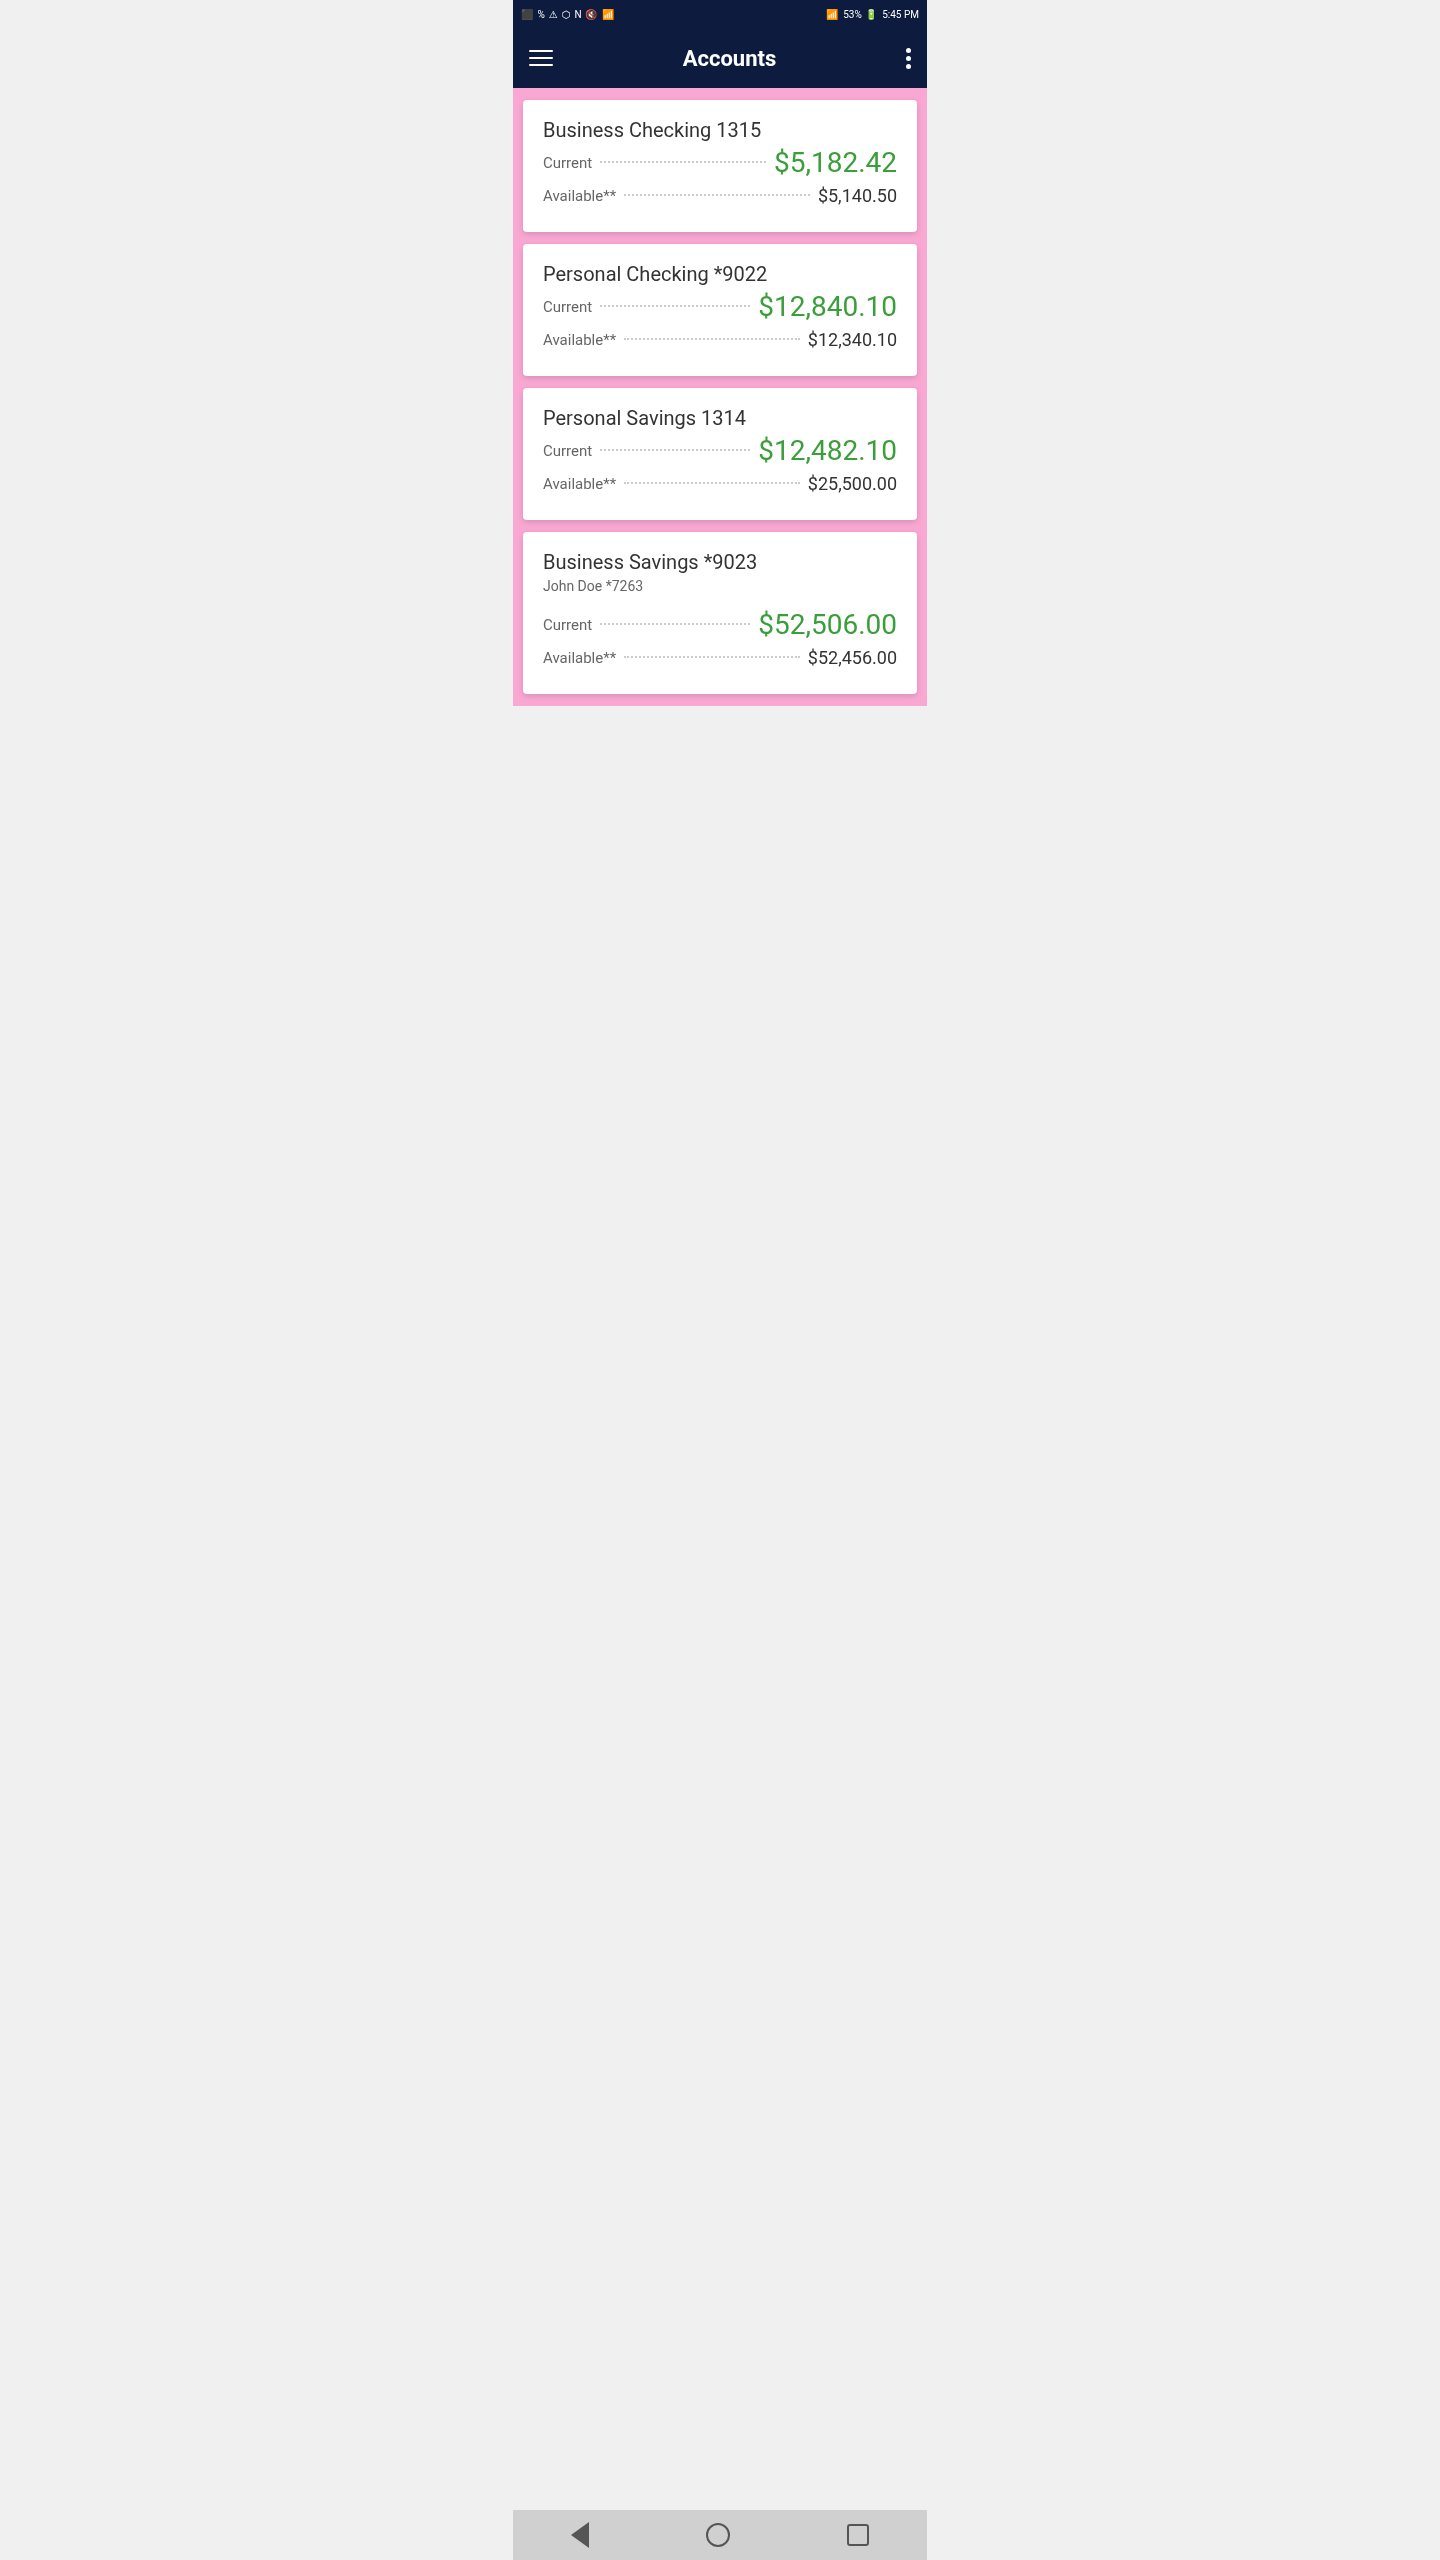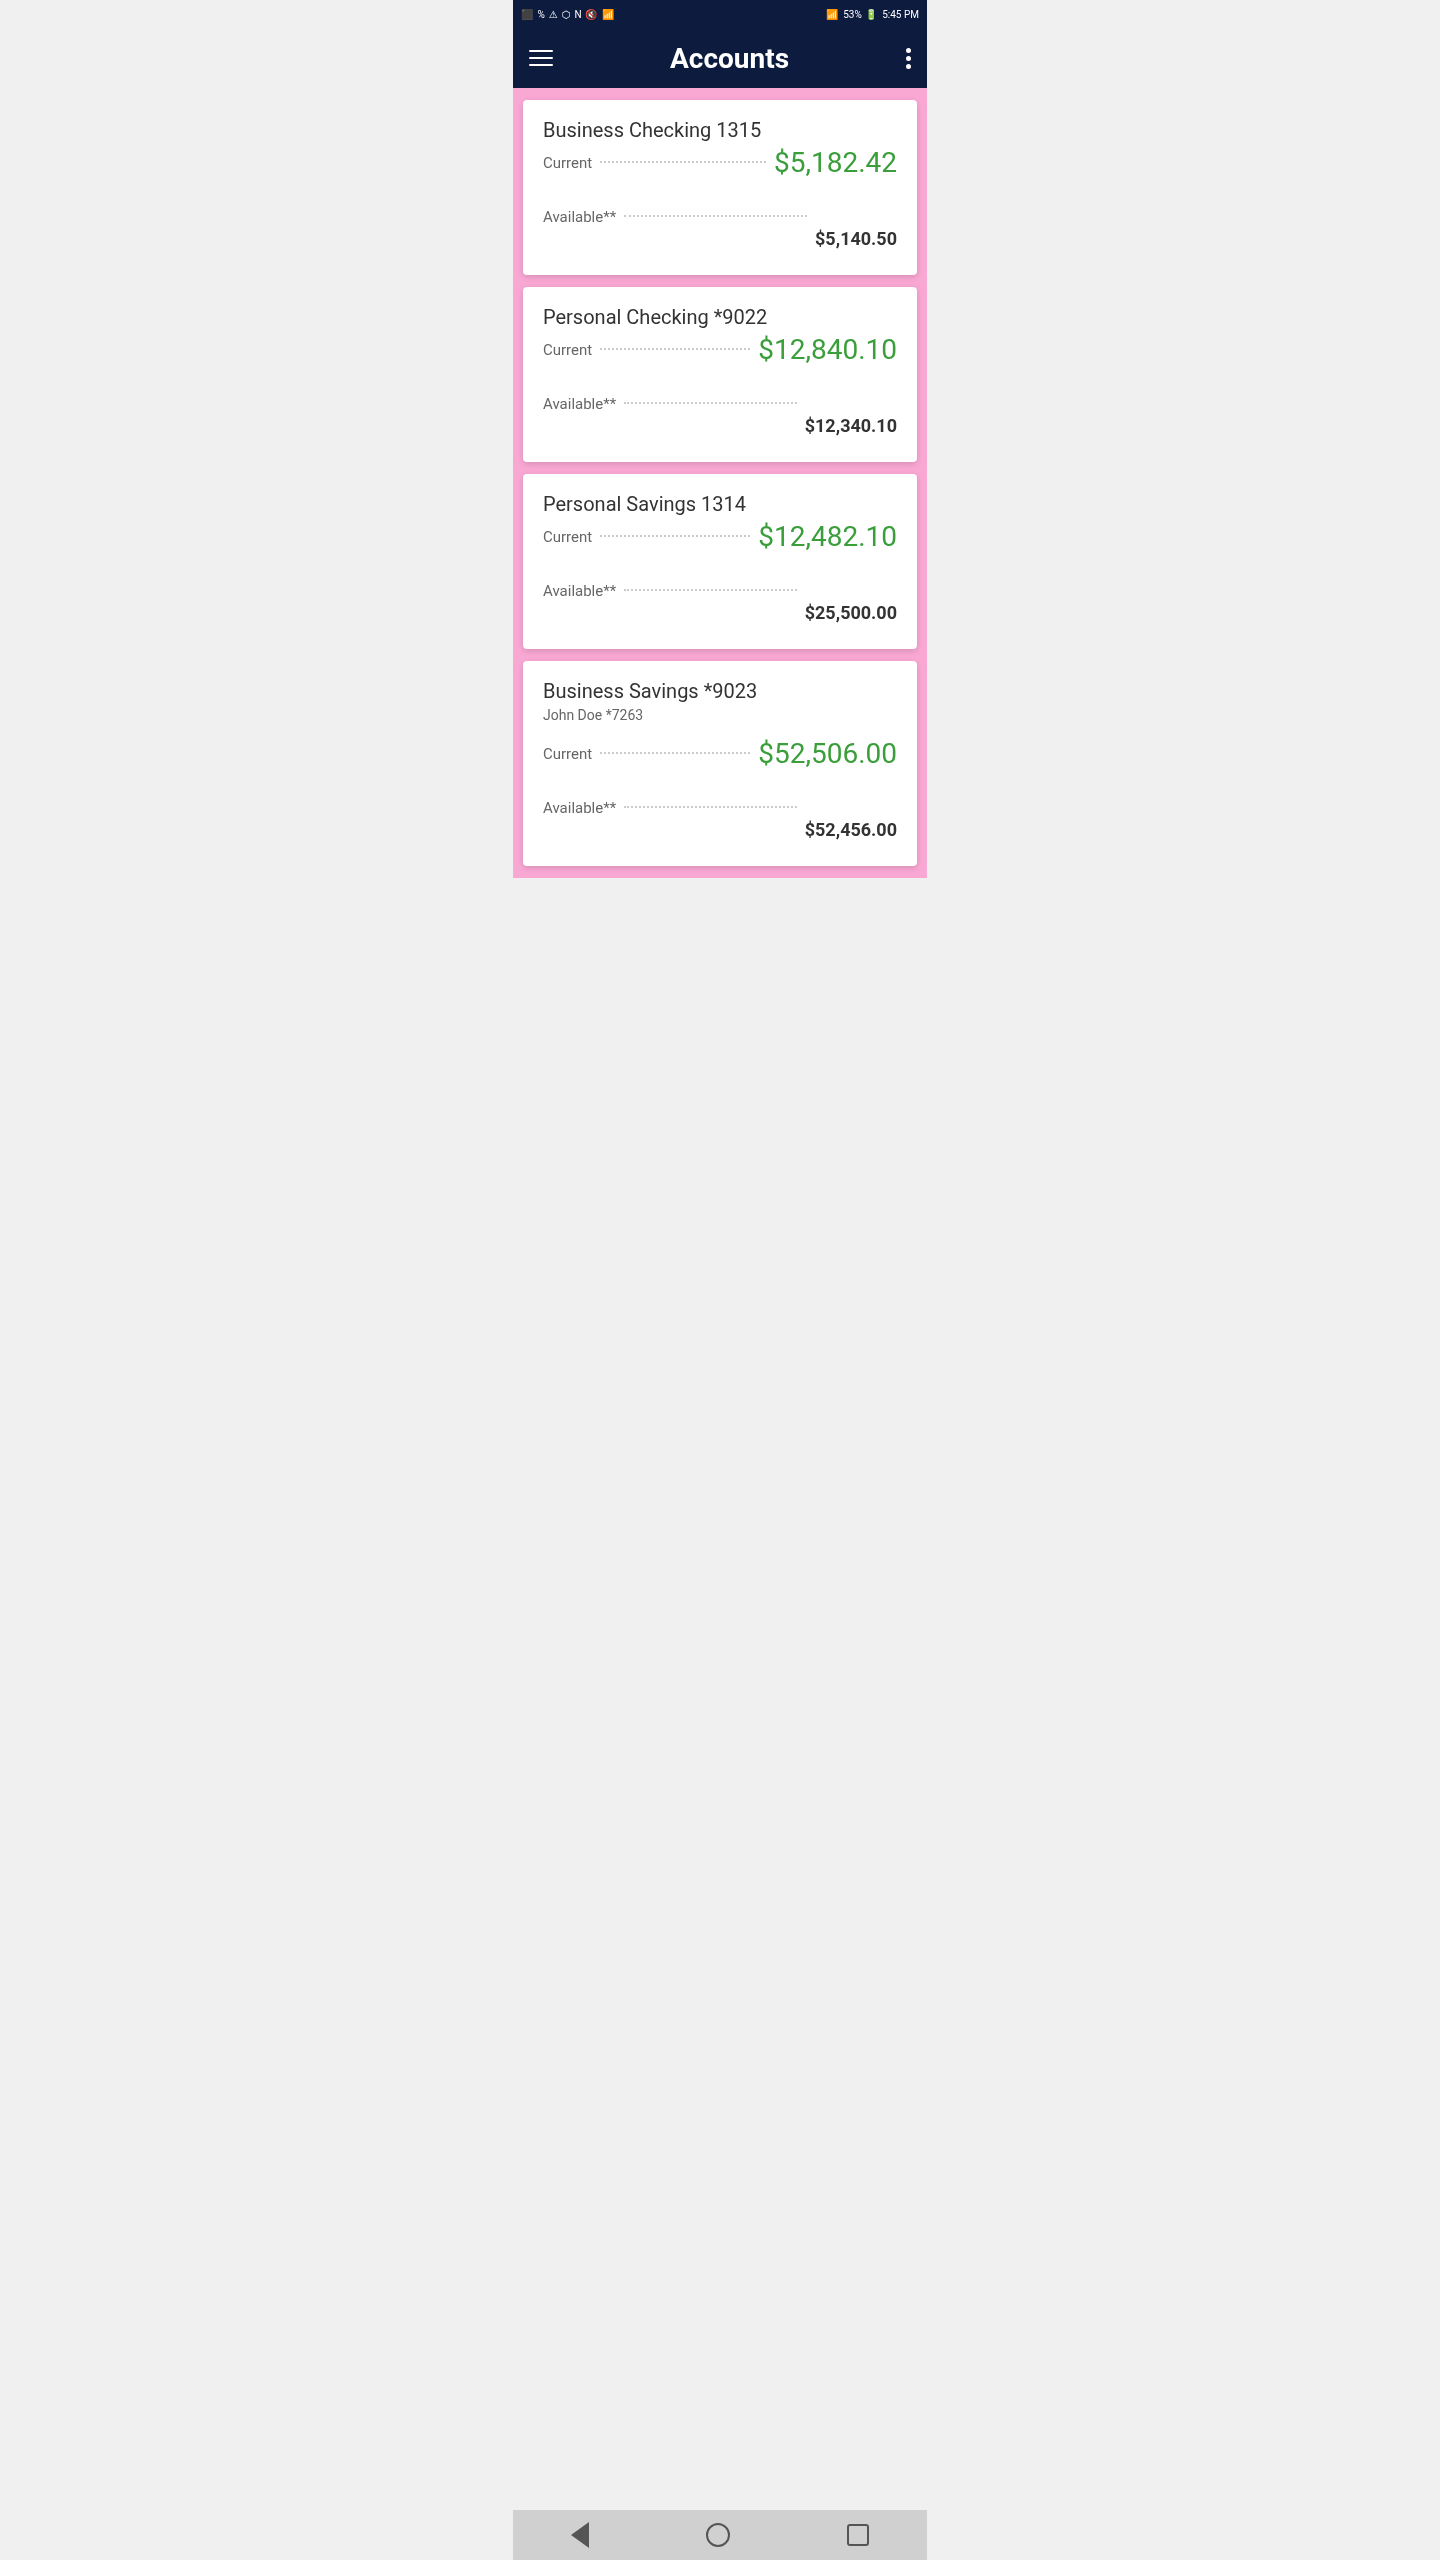--- a/index.html
+++ b/index.html
@@ -53,21 +53,21 @@
       background: #0d1b3e;
       height: 60px;
       display: flex;
       align-items: center;
       justify-content: space-between;
       padding: 0 16px;
       color: white;
     }
 
     .header-title {
-      font-size: 28px;
+      font-size: 22px;
       font-weight: bold;
       color: white;
     }
 
     .hamburger-icon {
       display: flex;
       flex-direction: column;
       gap: 5px;
       cursor: pointer;
     }
@@ -150,22 +150,21 @@
 
     .balance-current {
       font-size: 28px;
       color: #3a9e3a;
       font-weight: 400;
     }
 
     .balance-available {
       font-size: 18px;
       color: #333;
-      font-weight: 700;
-      margin-top: 43px;
+      font-weight: 400;
     }
 
     
     .bottom-nav {
       background: #d0d0d0;
       height: 50px;
       display: flex;
       align-items: center;
       justify-content: space-around;
       position: fixed;

